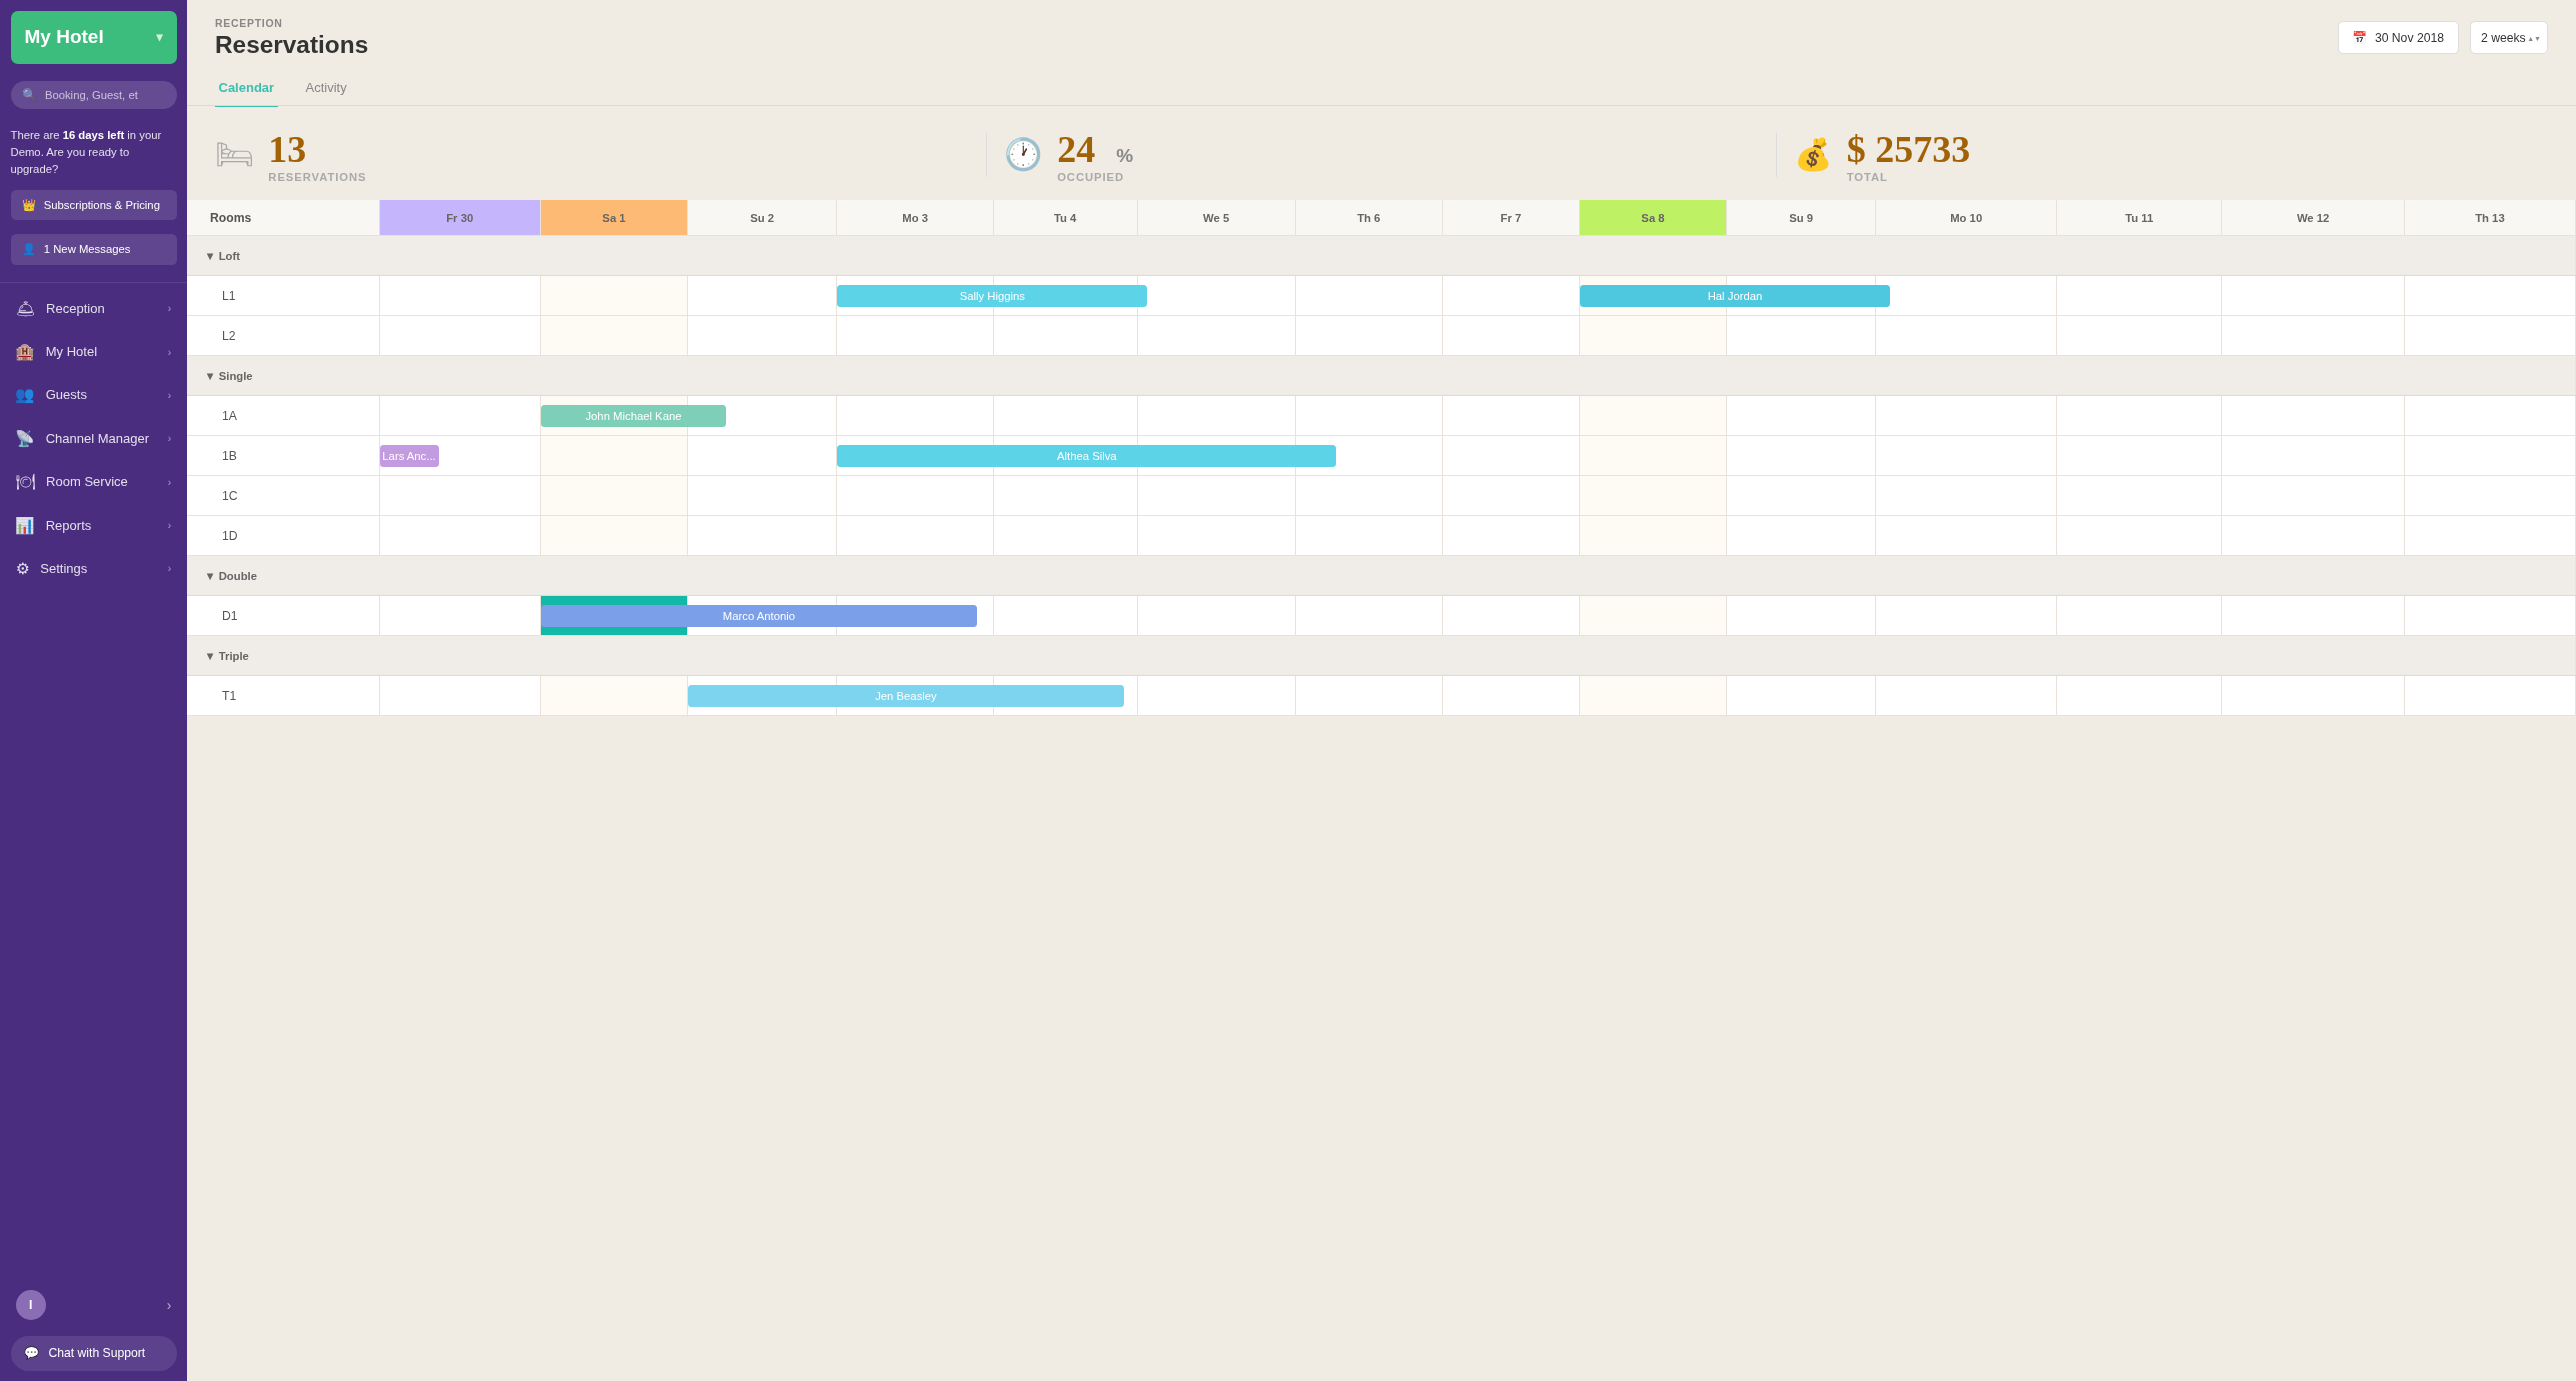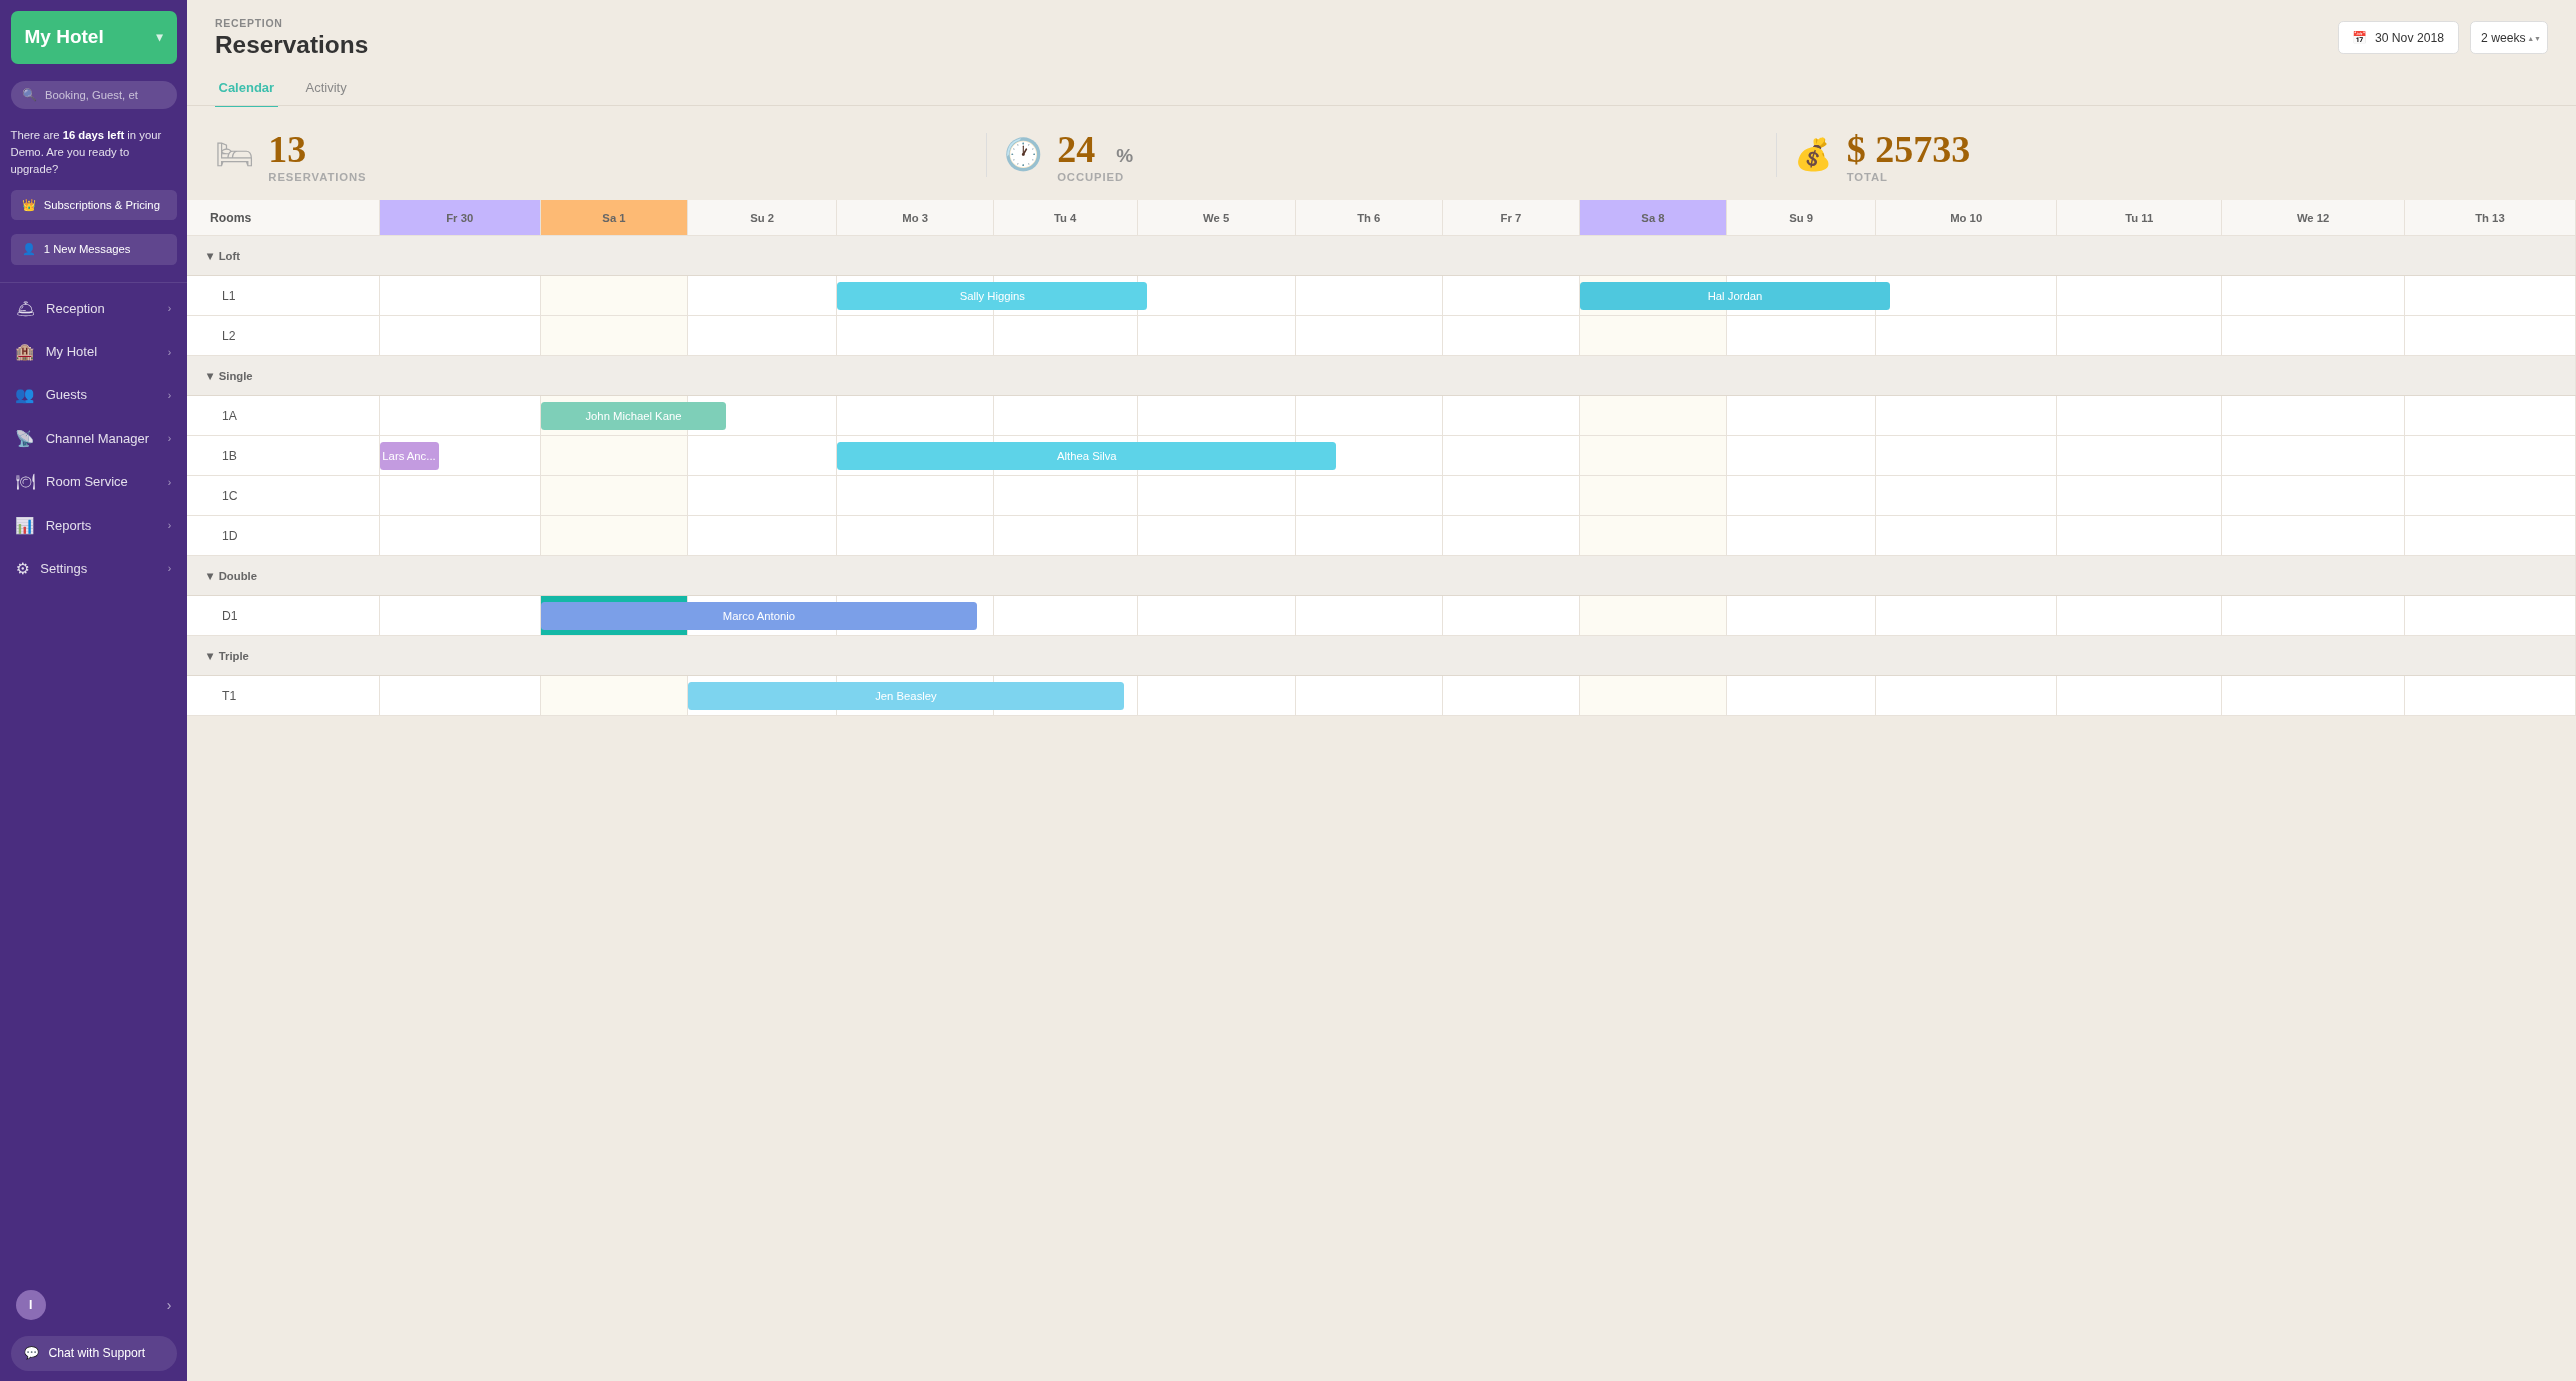--- a/index.html
+++ b/index.html
@@ -294,21 +294,21 @@
       padding: 7px 0 7px 17.4px;
       font-size: 11.3px;
       font-weight: 600;
       color: #666;
       border-bottom: 0.9px solid #e0d9cf;
     }
 
     
     .res-block {
       position: absolute;
-      height: 28px;
+      height: 22px;
       border-radius: 3.5px;
       display: flex;
       align-items: center;
       justify-content: center;
       font-size: 11.3px;
       font-weight: 500;
       color: white;
       top: 50%;
       transform: translateY(-50%);
       white-space: nowrap;
@@ -479,21 +479,21 @@
         <tr>
           <th class="rooms-header">Rooms</th>
           <th style="background:#c4b5fd">Fr 30</th>
           <th style="background:#fdba74">Sa 1</th>
           <th>Su 2</th>
           <th>Mo 3</th>
           <th>Tu 4</th>
           <th>We 5</th>
           <th>Th 6</th>
           <th>Fr 7</th>
-          <th style="background:#c4b5fd">Sa 8</th>
+          <th style="background:#bef264">Sa 8</th>
           <th>Su 9</th>
           <th>Mo 10</th>
           <th>Tu 11</th>
           <th>We 12</th>
           <th>Th 13</th>
         </tr>
       </thead>
       <tbody id="calendar-body">
       <tr class="category-row">
             <td colspan="15">▼ Loft</td>

